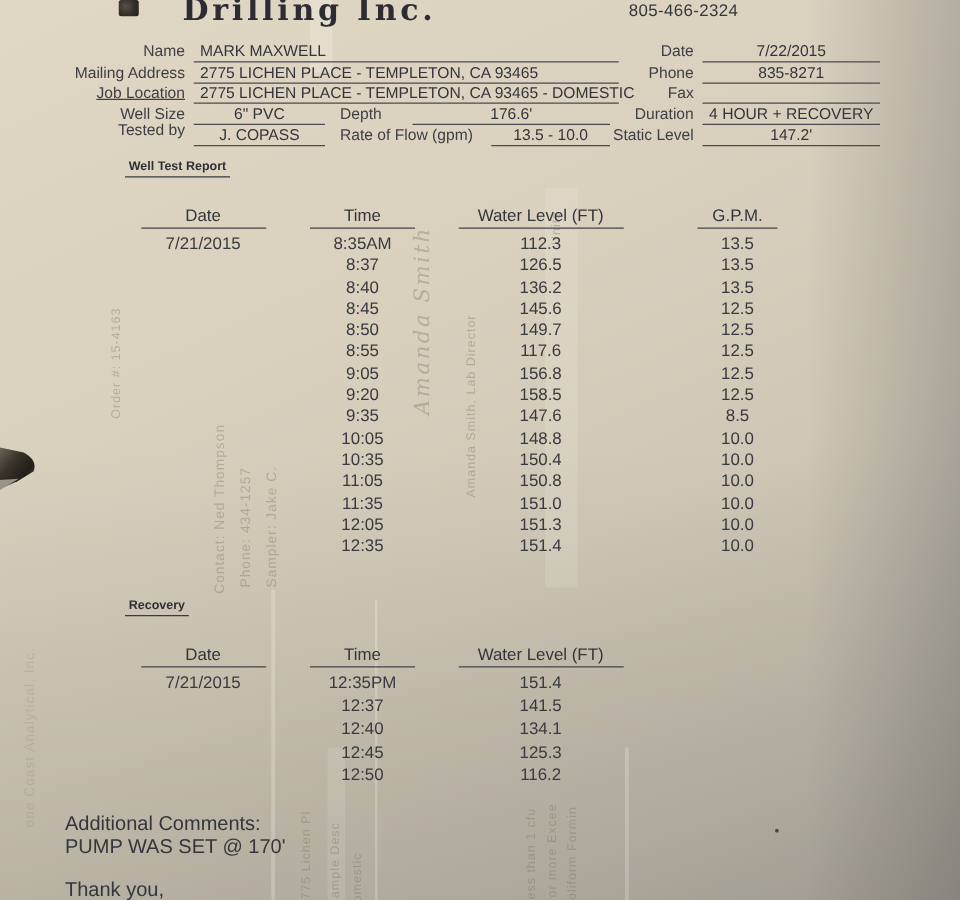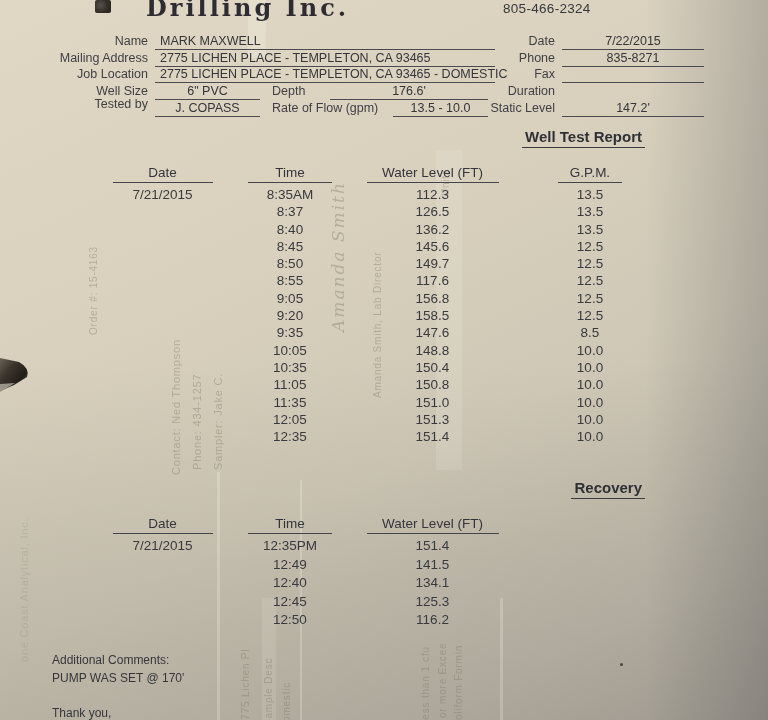--- a/index.html
+++ b/index.html
@@ -15,33 +15,33 @@
   
   .company{font-family:"DejaVu Serif",serif;font-weight:700;font-size:24px;letter-spacing:3px;color:#2d2c32;}
   .hphone{font-size:13.5px;color:#36373d;letter-spacing:0.3px;}
   .logo{background:radial-gradient(circle at 35% 40%, #57514a 0%, #332e28 55%, #23201b 100%);border-radius:2px;}
   
   .flabel{font-size:12.5px;color:#3e3f45;text-align:right;height:16px;line-height:16px;}
   .fval{font-size:12.5px;color:#34353b;height:16px;line-height:16px;border-bottom:1.5px solid #4a4b51;white-space:nowrap;}
   .left-al{text-align:left;padding-left:5px;}
   .cen{text-align:center;}
   
-  .sec-title{font-size:15px;font-weight:700;color:#2f3036;text-align:right;}
+  .sec-title{font-size:10px;font-weight:700;color:#2f3036;text-align:left;}
   .sec-title span{display:inline-block;border-bottom:1.6px solid #3a3b41;padding:0 3px 2px;}
   
   .t-head{display:flex;font-size:13.5px;color:#34353b;}
   .t-head .hc{display:flex;justify-content:center;}
   .t-head .hc span{display:inline-block;text-align:center;border-bottom:1.5px solid #44454b;padding-bottom:2px;}
   .t-row{display:flex;font-size:13.5px;color:#393a40;height:17.3px;line-height:17.3px;}
   .rec .t-row{height:18.6px;line-height:18.6px;}
   .c{text-align:center;}
   .cw-date{width:125px;} .cw-time{width:130px;} .cw-wl{width:155px;} .cw-gpm{width:160px;}
   .hw-date{min-width:100px;} .hw-time{min-width:84px;} .hw-wl{min-width:132px;} .hw-gpm{min-width:64px;}
   
-  .comments{font-size:12px;color:#35363c;line-height:18px;}
+  .comments{font-size:16px;color:#35363c;line-height:18px;}
   
   .bleed{position:absolute;transform:rotate(-90deg);transform-origin:0 0;white-space:nowrap;
          font-size:10px;letter-spacing:0.8px;color:rgba(118,116,94,0.38);}
   .bleed.sig{font-family:"DejaVu Serif",serif;font-style:italic;font-size:17px;color:rgba(128,126,106,0.42);letter-spacing:2px;}
   .bleed.faint{color:rgba(120,120,100,0.20);}
   .stripe{position:absolute;background:rgba(255,255,248,0.22);}
   .speck{position:absolute;width:3px;height:3px;border-radius:50%;background:#4a443c;}
 </style>
 </head>
 <body>
@@ -88,21 +88,21 @@
   <div class="abs logo" style="left:95px;top:0;width:16px;height:13px;"></div>
   <div class="abs company" style="left:146px;top:-7px;">Drilling Inc.</div>
   <div class="abs hphone" style="left:503px;top:1px;">805-466-2324</div>
 
   <div class="abs flabel" style="left:0;top:33px;width:148px;">Name</div>
   <div class="abs fval left-al" style="left:155px;top:33px;width:335px;">MARK MAXWELL</div>
 
   <div class="abs flabel" style="left:0;top:50px;width:148px;">Mailing Address</div>
   <div class="abs fval left-al" style="left:155px;top:50px;width:335px;">2775 LICHEN PLACE - TEMPLETON, CA 93465</div>
 
-  <div class="abs flabel" style="left:0;top:66px;width:148px;">Job Location</div>
+  <div class="abs flabel" style="left:0;top:66px;width:148px;text-decoration:underline;">Job Location</div>
   <div class="abs fval left-al" style="left:155px;top:66px;width:335px;">2775 LICHEN PLACE - TEMPLETON, CA 93465 - DOMESTIC</div>
 
   <div class="abs flabel" style="left:0;top:83px;width:148px;">Well Size</div>
   <div class="abs fval cen" style="left:155px;top:83px;width:105px;">6" PVC</div>
   <div class="abs flabel" style="left:272px;top:83px;width:50px;text-align:left;">Depth</div>
   <div class="abs fval cen" style="left:330px;top:83px;width:158px;">176.6'</div>
 
   <div class="abs flabel" style="left:0;top:96px;width:148px;">Tested by</div>
   <div class="abs fval cen" style="left:155px;top:100px;width:105px;">J. COPASS</div>
   <div class="abs flabel" style="left:272px;top:100px;width:116px;text-align:left;">Rate of Flow (gpm)</div>
@@ -111,20 +111,21 @@
   <div class="abs flabel" style="left:440px;top:33px;width:115px;">Date</div>
   <div class="abs fval cen" style="left:562px;top:33px;width:142px;">7/22/2015</div>
 
   <div class="abs flabel" style="left:440px;top:50px;width:115px;">Phone</div>
   <div class="abs fval cen" style="left:562px;top:50px;width:142px;">835-8271</div>
 
   <div class="abs flabel" style="left:440px;top:66px;width:115px;">Fax</div>
   <div class="abs fval cen" style="left:562px;top:66px;width:142px;"></div>
 
   <div class="abs flabel" style="left:440px;top:83px;width:115px;">Duration</div>
+  <div class="abs fval cen" style="left:562px;top:83px;width:142px;">4 HOUR + RECOVERY</div>
 
   <div class="abs flabel" style="left:440px;top:100px;width:115px;">Static Level</div>
   <div class="abs fval cen" style="left:562px;top:100px;width:142px;">147.2'</div>
 
   <div class="abs sec-title" style="left:100px;top:128px;width:545px;">
     <span>Well Test Report</span>
   </div>
 
   <div class="abs" style="left:100px;top:165px;width:570px;">
     <div class="t-head">
@@ -251,21 +252,21 @@
         </div>
     </div>
     <div style="height:3px;"></div>
     <div class="t-row">
         <span class="c cw-date">7/21/2015</span>
         <span class="c cw-time">12:35PM</span>
         <span class="c cw-wl">151.4</span>
       </div>
     <div class="t-row">
         <span class="c cw-date"></span>
-        <span class="c cw-time">12:49</span>
+        <span class="c cw-time">12:37</span>
         <span class="c cw-wl">141.5</span>
       </div>
     <div class="t-row">
         <span class="c cw-date"></span>
         <span class="c cw-time">12:40</span>
         <span class="c cw-wl">134.1</span>
       </div>
     <div class="t-row">
         <span class="c cw-date"></span>
         <span class="c cw-time">12:45</span>

